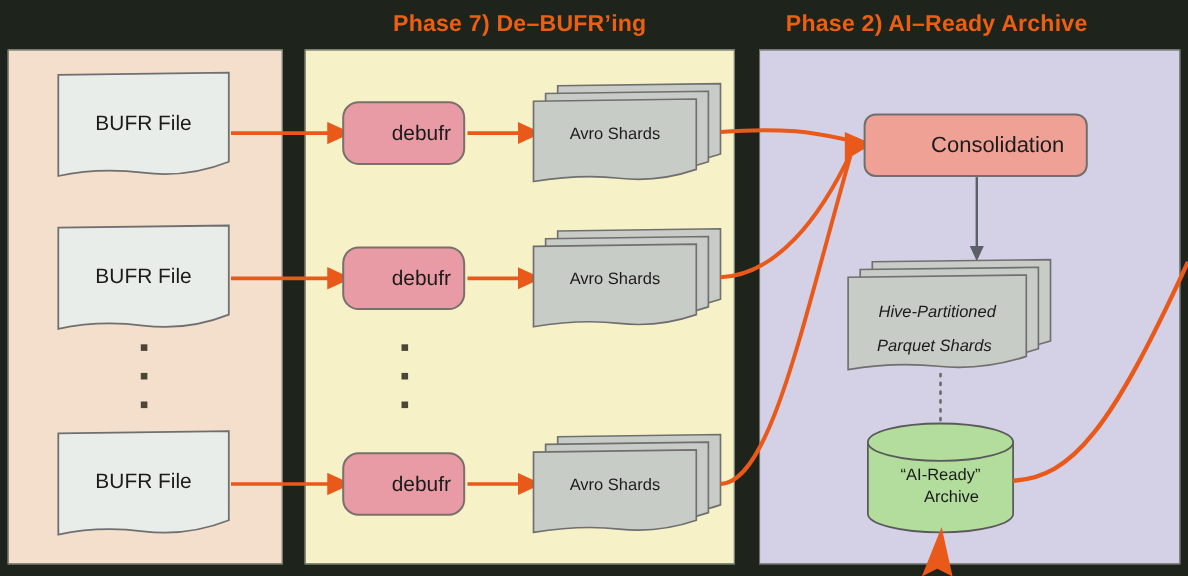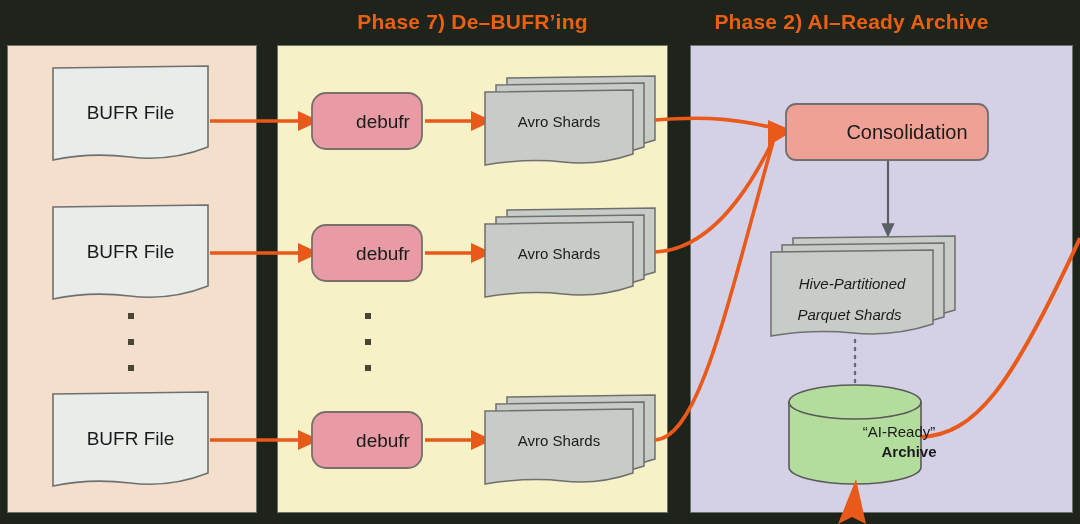--- a/index.html
+++ b/index.html
@@ -57,21 +57,21 @@
     text-align: center;
     white-space: pre;
     line-height: 1.18;
     pointer-events: none;
   }
   .lbl-bufr   { font-size: 19px; }
   .lbl-debufr { font-size: 19px; padding-left: 16px; }
   .lbl-avro   { font-size: 15px; }
   .lbl-consol { font-size: 20px; }
   .lbl-parq   { font-size: 15px; font-style: italic; }
-  .lbl-arch   { font-size: 15px; padding-left: 44px; }
+  .lbl-arch   { font-size: 15px; }
 </style>
 </head>
 <body>
 
 <div id="canvas">
 
   <div class="panel" id="panel-nnja"></div>
   <div class="panel" id="panel-phase1"></div>
   <div class="panel" id="panel-phase2"></div>
 
@@ -178,15 +178,15 @@
   <div class="shape-label lbl-avro" style="left:485px; top:113px; width:148px;">Avro Shards</div>
   <div class="shape-label lbl-avro" style="left:485px; top:245px; width:148px;">Avro Shards</div>
   <div class="shape-label lbl-avro" style="left:485px; top:432px; width:148px;">Avro Shards</div>
 
   <div class="shape-label lbl-consol" style="left:786px; top:121px; width:202px;padding-left:20px;">Consolidation</div>
 
   <div class="shape-label lbl-parq" style="left:771px; top:275px; width:162px;">Hive-Partitioned</div>
   <div class="shape-label lbl-parq" style="left:771px; top:306px; width:157px;">Parquet Shards</div>
 
   <div class="shape-label lbl-arch" style="left:789px; top:423px; width:132px;">“AI-Ready”</div>
-  <div class="shape-label lbl-arch" style="left:789px; top:443px; width:152px;font-weight:bold;">Archive</div>
+  <div class="shape-label lbl-arch" style="left:789px; top:443px; width:152px;">Archive</div>
 
 </div>
 
 </body></html>

